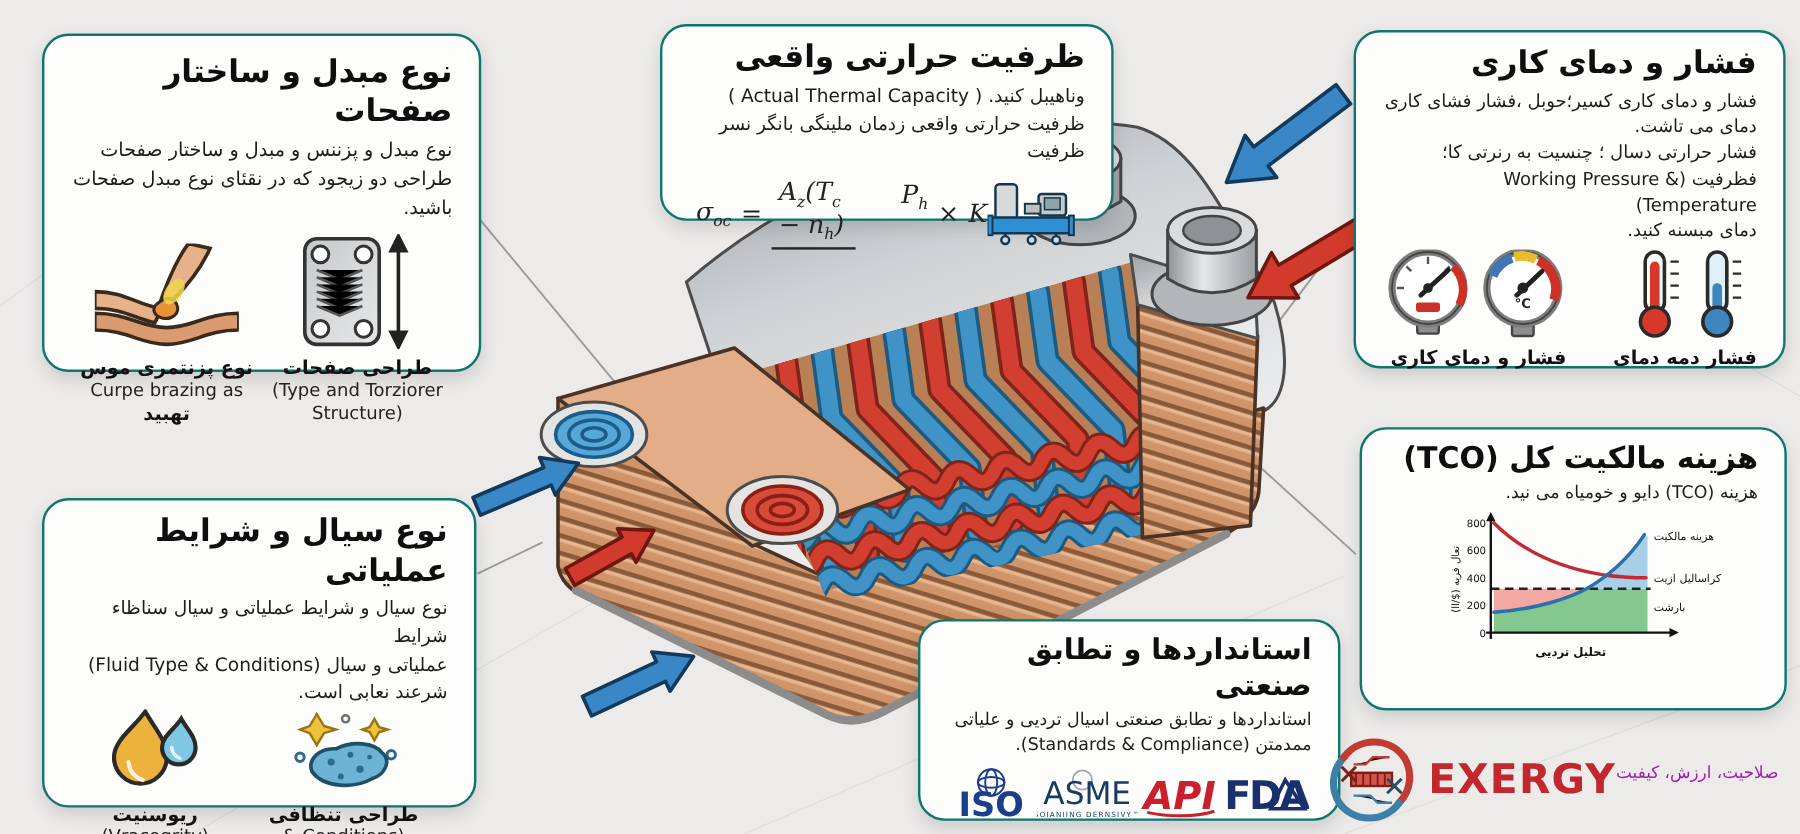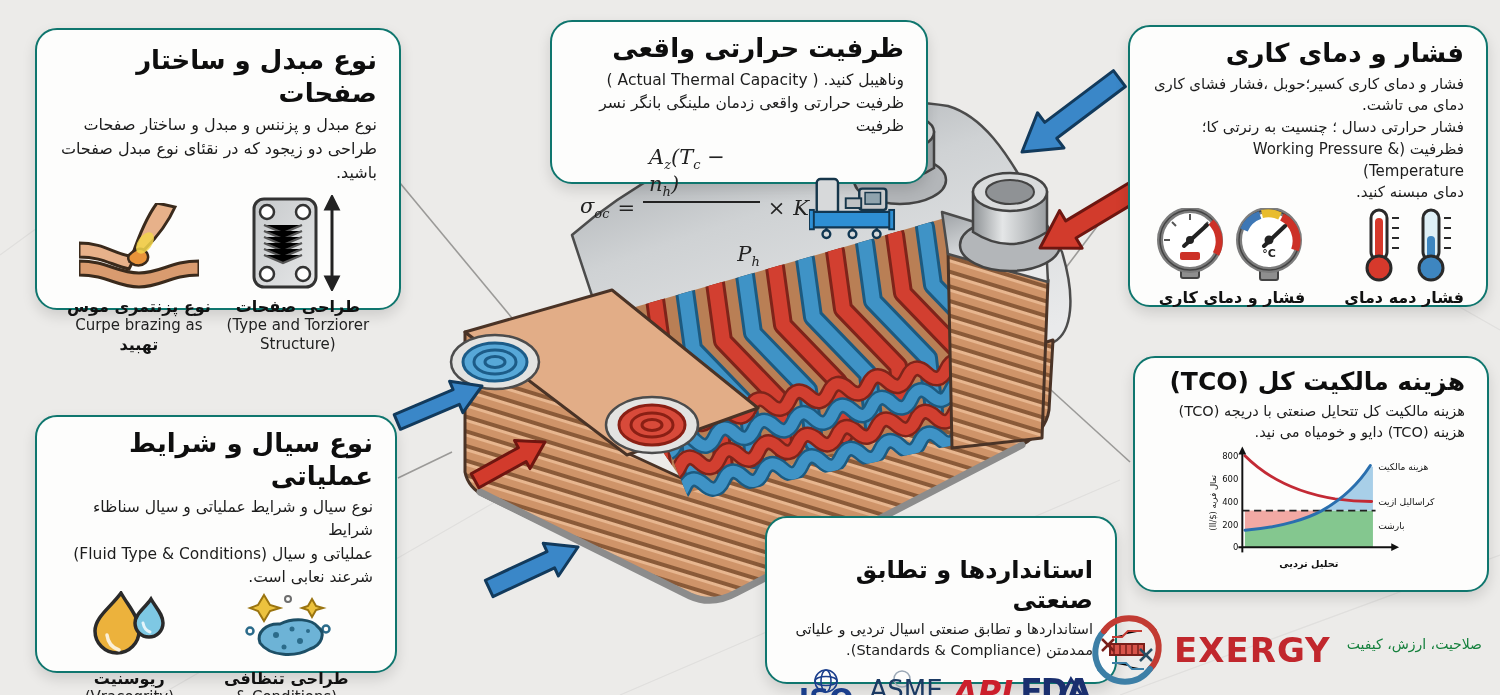--- a/index.html
+++ b/index.html
@@ -10,29 +10,29 @@
         box-shadow:0 6px 14px rgba(0,0,0,.13);padding:14px 22px;box-sizing:border-box;}
   .card .title{font-weight:800;font-size:26px;color:#0e0e0e;direction:rtl;text-align:right;line-height:1.25;}
   .card .body{direction:rtl;text-align:right;font-size:16px;color:#1c1c1c;line-height:1.5;margin-top:4px;}
   .figrow{display:flex;justify-content:space-around;align-items:flex-end;margin-top:10px;}
   .fig{display:flex;flex-direction:column;align-items:center;}
   .cap-fa{font-weight:700;font-size:16px;color:#111;direction:rtl;text-align:center;margin-top:6px;}
   .cap-en{font-size:15px;color:#222;text-align:center;line-height:1.25;}
   .formula-row{display:flex;align-items:center;justify-content:space-between;margin-top:8px;padding:0 6px;}
   .formula{font-family:"DejaVu Serif",serif;font-style:italic;font-size:21px;color:#222;display:flex;align-items:center;gap:8px;}
   .formula sub{font-size:13px;}
-  .frac{display:inline-flex;flex-direction:column;align-items:flex-end;line-height:1.1;gap:38px;}
+  .frac{display:inline-flex;flex-direction:row;align-items:flex-start;line-height:1.1;gap:38px;}
   .frac .num{padding:0 6px 2px 6px;border-bottom:2px solid #222;}
   .frac .den{padding-top:2px;}
   .chart-wrap{margin-top:2px;}
   svg text{font-family:"DejaVu Sans",sans-serif;}
   .exergy{position:absolute;right:18px;bottom:8px;display:flex;align-items:center;gap:10px;}
   .exergy-text{display:flex;flex-direction:row;align-items:flex-start;}
   .exergy-name{font-weight:800;font-size:34px;color:#c1272d;letter-spacing:1px;line-height:1;}
-  .exergy-tag{direction:rtl;font-size:14px;color:#15803d;margin-top:3px;margin-left:16px;}
+  .exergy-tag{direction:rtl;font-size:14px;color:#a21caf;margin-top:3px;}
   .logos-row{display:flex;align-items:center;justify-content:space-between;margin-top:8px;padding:0 2px;}
 </style>
 </head>
 <body>
 
 <div id="canvas">
 
   <svg class="bglines" viewBox="0 0 1500 695">
     <g stroke="rgba(0,0,0,0.05)" stroke-width="1.2">
       <line x1="160" y1="695" x2="620" y2="430"></line>
@@ -368,21 +368,21 @@
               <circle cx="72" cy="40" r="2"></circle>
             </g>
         </svg>
         <div class="cap-fa">طراحی تنظافی</div>
         <div class="cap-en">&amp; Conditions)</div>
       </div>
     </div>
   </div>
 
   <div class="card" style="left:765px;top:516px;width:352px;height:168px;padding-top:8px;">
-    <div class="title" style="font-size:24px;margin-top:29px;">استانداردها و تطابق صنعتی</div>
+    <div class="title" style="font-size:24px;">استانداردها و تطابق صنعتی</div>
     <div class="body" style="font-size:14.5px;line-height:1.45;">
       <div>استانداردها و تطابق صنعتی اسیال تردیی و علیاتی</div>
       <div>ممدمتن (Standards &amp; Compliance).</div>
     </div>
     <div class="logos-row">
       <div style="position:relative;">
         <svg width="70" height="44" viewBox="0 0 70 44">
           <g stroke="#1a3e8c" stroke-width="1.6" fill="none">
             <circle cx="35" cy="12" r="11"></circle>
             <ellipse cx="35" cy="12" rx="11" ry="4.5"></ellipse>
@@ -409,21 +409,20 @@
           <text x="36" y="34" text-anchor="middle" font-size="33" font-weight="800" fill="#1a2f6e" letter-spacing="-2">FDA</text>
           <path d="M52,10 L68,34 L40,34 Z" fill="none" stroke="#1a2f6e" stroke-width="3"></path>
         </svg>
       </div>
     </div>
   </div>
 
   <div class="card" style="left:1133px;top:356px;width:356px;height:236px;padding-top:8px;">
     <div class="title" style="font-size:25px;">هزینه مالکیت کل (TCO)</div>
     <div class="body" style="font-size:14.5px;line-height:1.4;">
-      <div>هزینه مالکیت کل تتحایل صنعتی با دریجه (TCO)</div>
       <div>هزینه (TCO) دایو و خومیاه می نید.</div>
     </div>
     <div class="chart-wrap">
       <svg width="330" height="128" viewBox="0 0 360 196">
 
         <path d="M62,158 L62,132 C120,128 160,114 180,102 L258,102 L258,158 Z" fill="#84c78f"></path>
         <path d="M62,102 L180,102 C160,114 120,128 62,132 Z" fill="#f2a9a4"></path>
         <path d="M180,102 C205,88 232,62 252,35 L258,35 L258,102 Z" fill="#a8cfe8"></path>
 
         <line x1="58" y1="102" x2="262" y2="102" stroke="#222" stroke-width="3" stroke-dasharray="11,7"></line>

